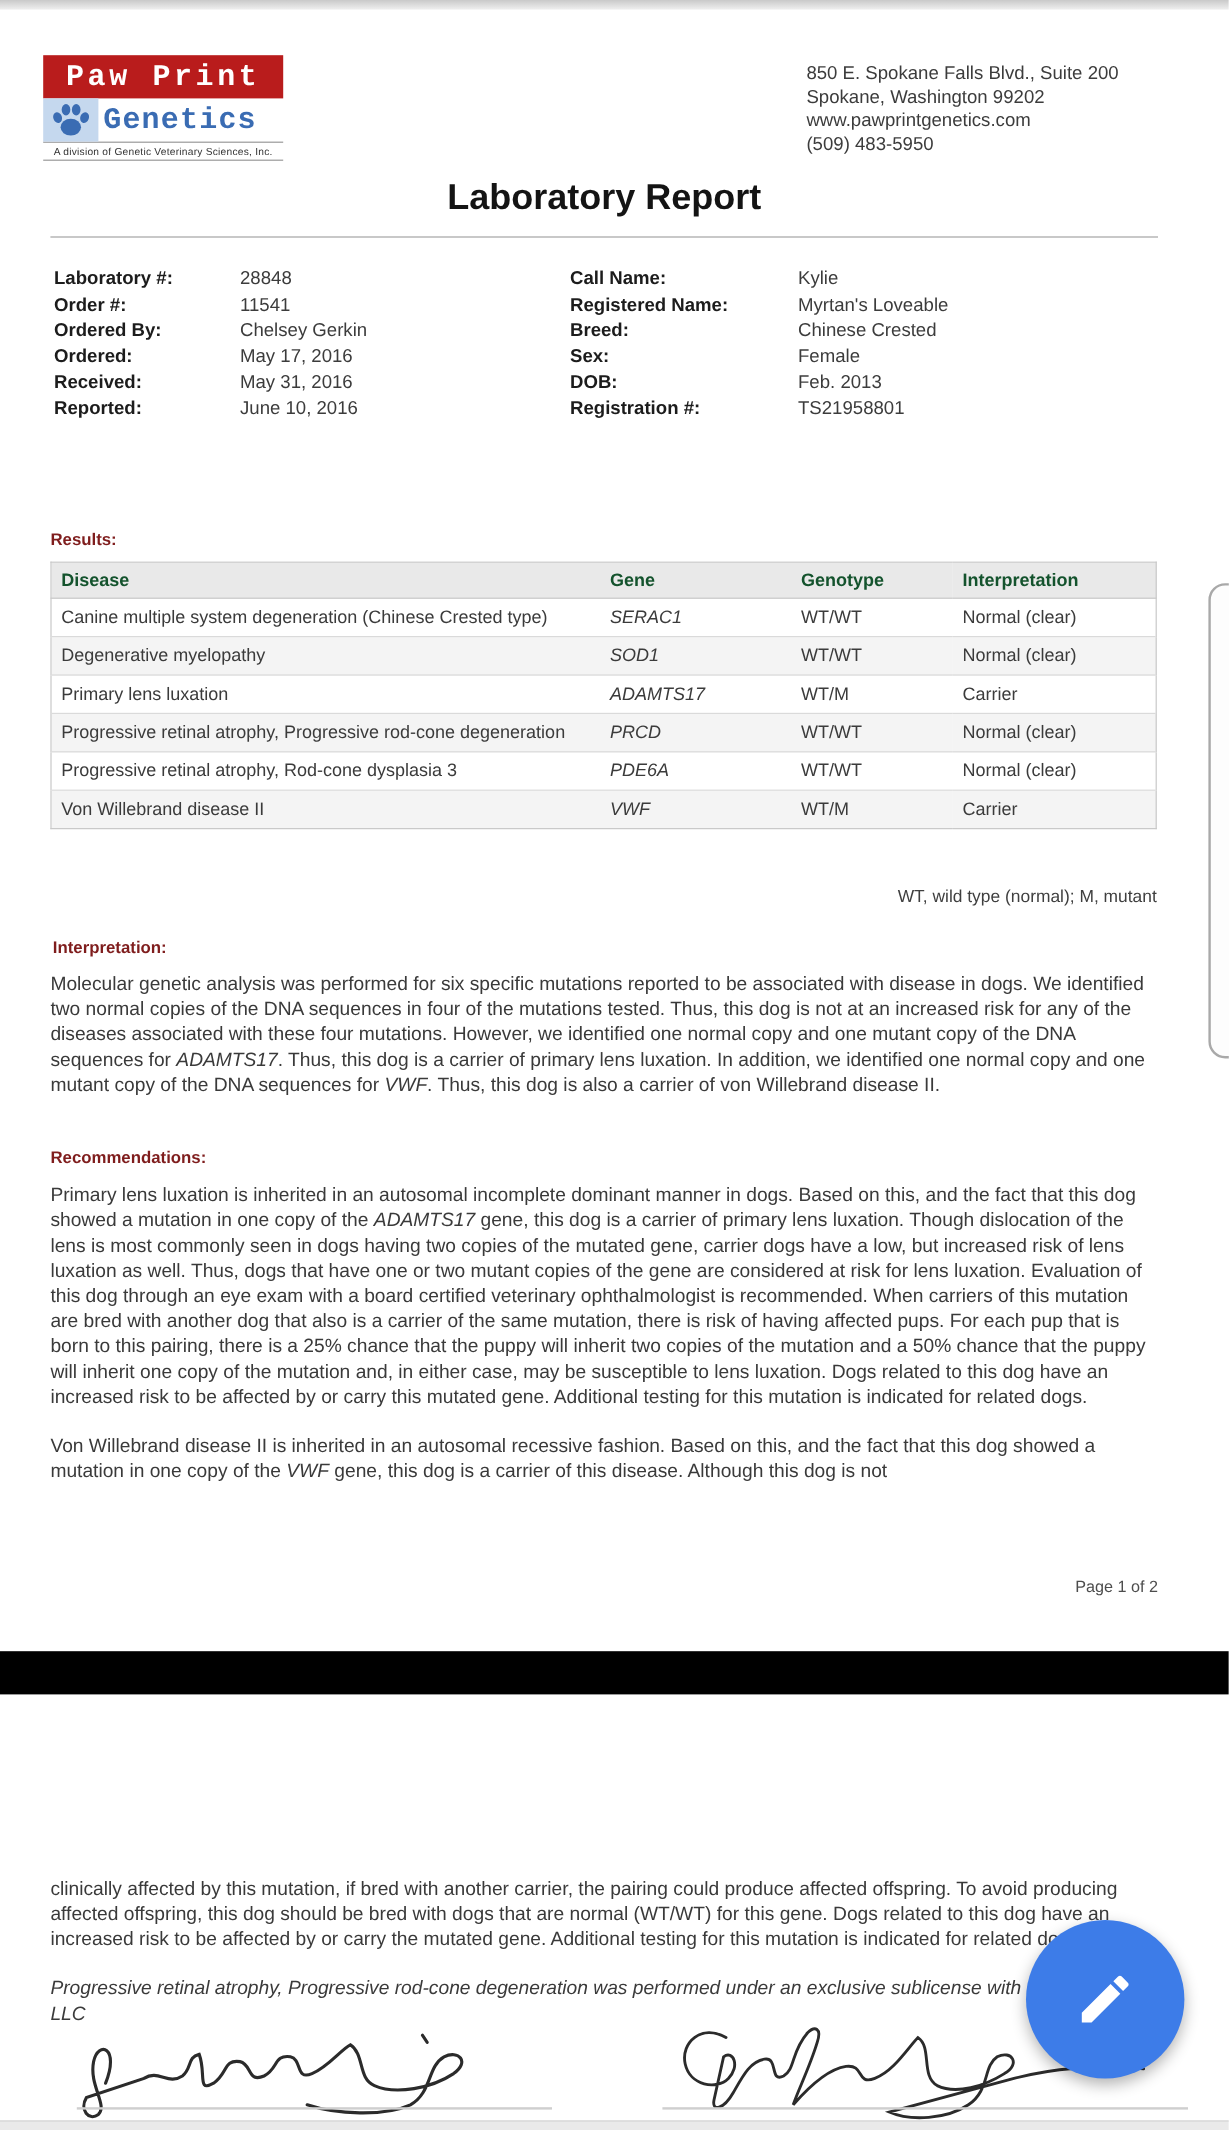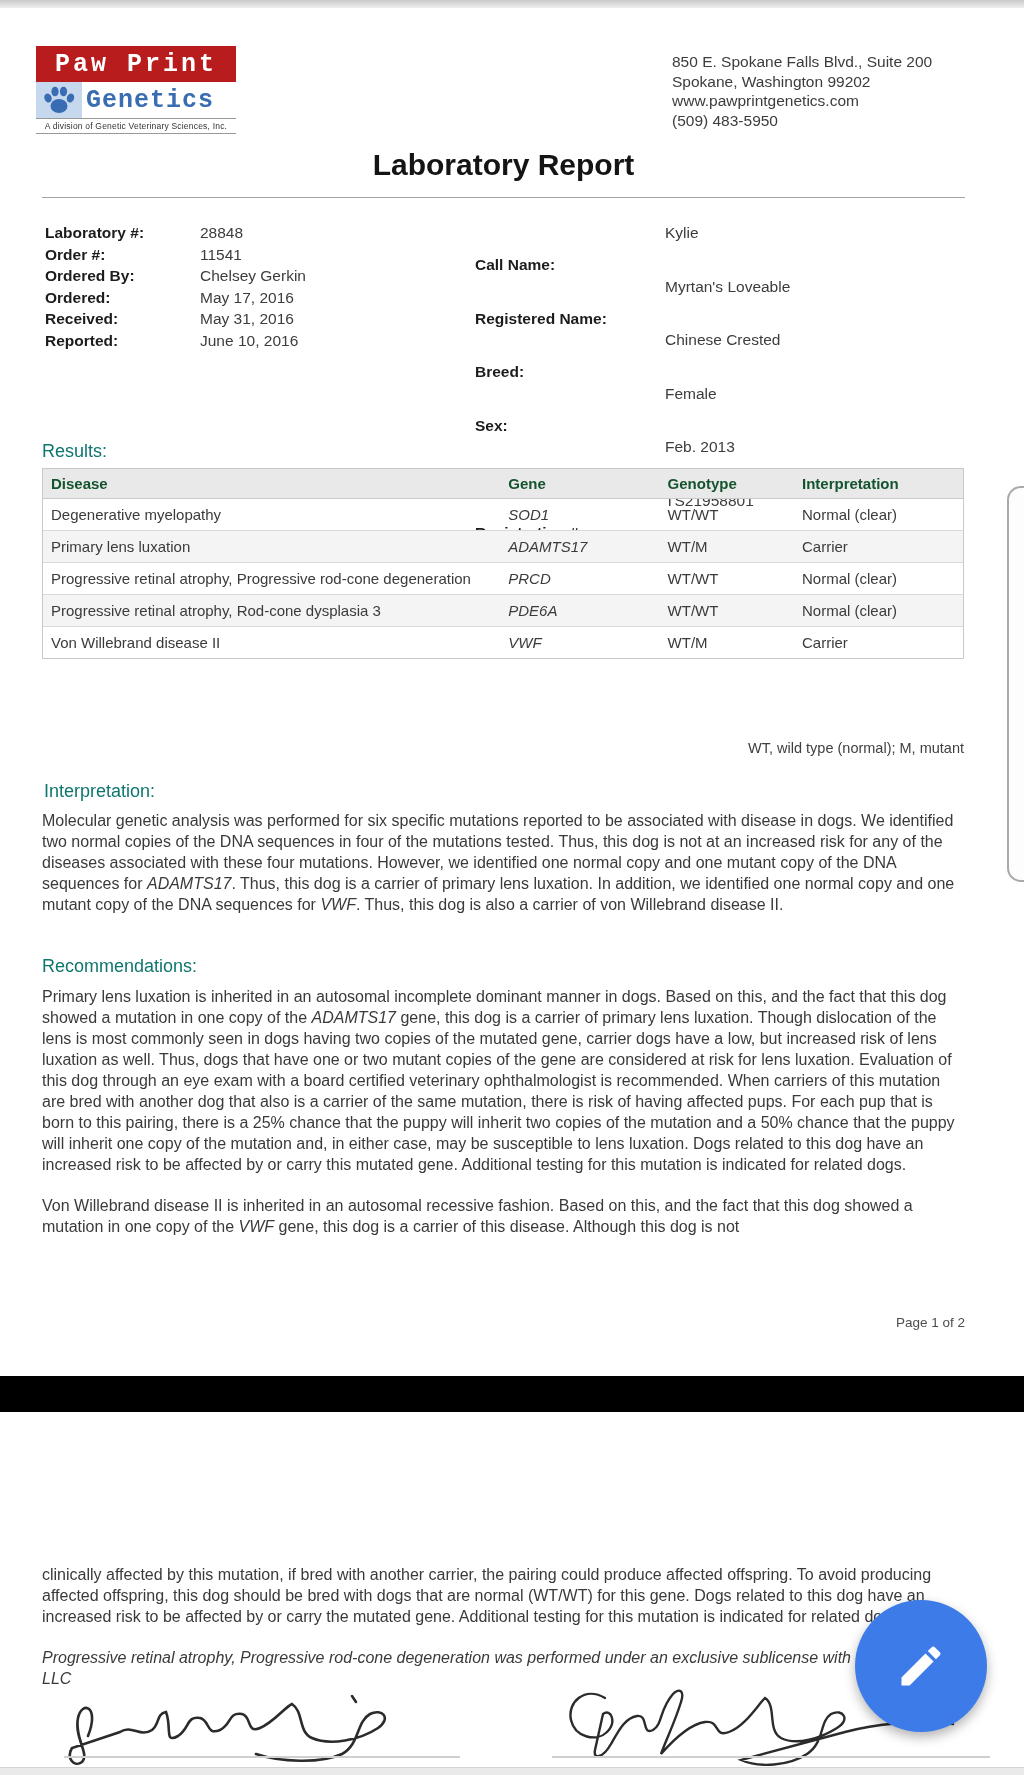--- a/index.html
+++ b/index.html
@@ -25,24 +25,24 @@
   
   .report-title{left:42px;top:148px;width:923px;text-align:center;font-size:30px;font-weight:bold;color:#141414;}
   .title-rule{left:42px;top:197px;width:923px;height:1px;background:#a5a5a5;}
   
   .details{top:222px;font-size:15.5px;line-height:21.6px;}
   .details-left{left:45px;}
   .details-right{left:475px;}
   .kv-row{display:flex;}
   .kv-label{font-weight:bold;color:#1c1c1c;}
   .details-left .kv-label{width:155px;}
-  .details-right .kv-label{width:190px;margin-top:32px;}
+  .details-right .kv-label{width:190px;}
   .kv-value{color:#3c3c3c;}
   
-  .section-heading{font-size:18px;font-weight:normal;color:#0f766e;}
+  .section-heading{font-size:14px;font-weight:bold;color:#7f1d1d;}
   .results-heading{left:42px;top:441px;}
   table.results{left:42px;top:468px;width:922px;border-collapse:collapse;font-size:15px;color:#3b3b3b;}
   table.results th{background:#e9e9e9;color:#14532d;font-weight:bold;text-align:left;
     padding:6px 8px;border:1px solid #c9c9c9;border-left:none;border-right:none;}
   table.results th:first-child{border-left:1px solid #c9c9c9;}
   table.results th:last-child{border-right:1px solid #c9c9c9;}
   table.results td{padding:7px 8px;border-top:1px solid #dadada;vertical-align:top;}
   table.results tr td:first-child{border-left:1px solid #c9c9c9;}
   table.results tr td:last-child{border-right:1px solid #c9c9c9;}
   table.results tbody tr:last-child td{border-bottom:1px solid #c9c9c9;}
@@ -162,20 +162,26 @@
 <table class="abs results">
   <thead>
     <tr>
       <th class="col-disease">Disease</th>
       <th class="col-gene">Gene</th>
       <th class="col-genotype">Genotype</th>
       <th class="col-interp">Interpretation</th>
     </tr>
   </thead>
   <tbody>
+    <tr>
+      <td>Canine multiple system degeneration (Chinese Crested type)</td>
+      <td class="gene">SERAC1</td>
+      <td>WT/WT</td>
+      <td>Normal (clear)</td>
+    </tr>
     <tr>
       <td>Degenerative myelopathy</td>
       <td class="gene">SOD1</td>
       <td>WT/WT</td>
       <td>Normal (clear)</td>
     </tr>
     <tr>
       <td>Primary lens luxation</td>
       <td class="gene">ADAMTS17</td>
       <td>WT/M</td>

